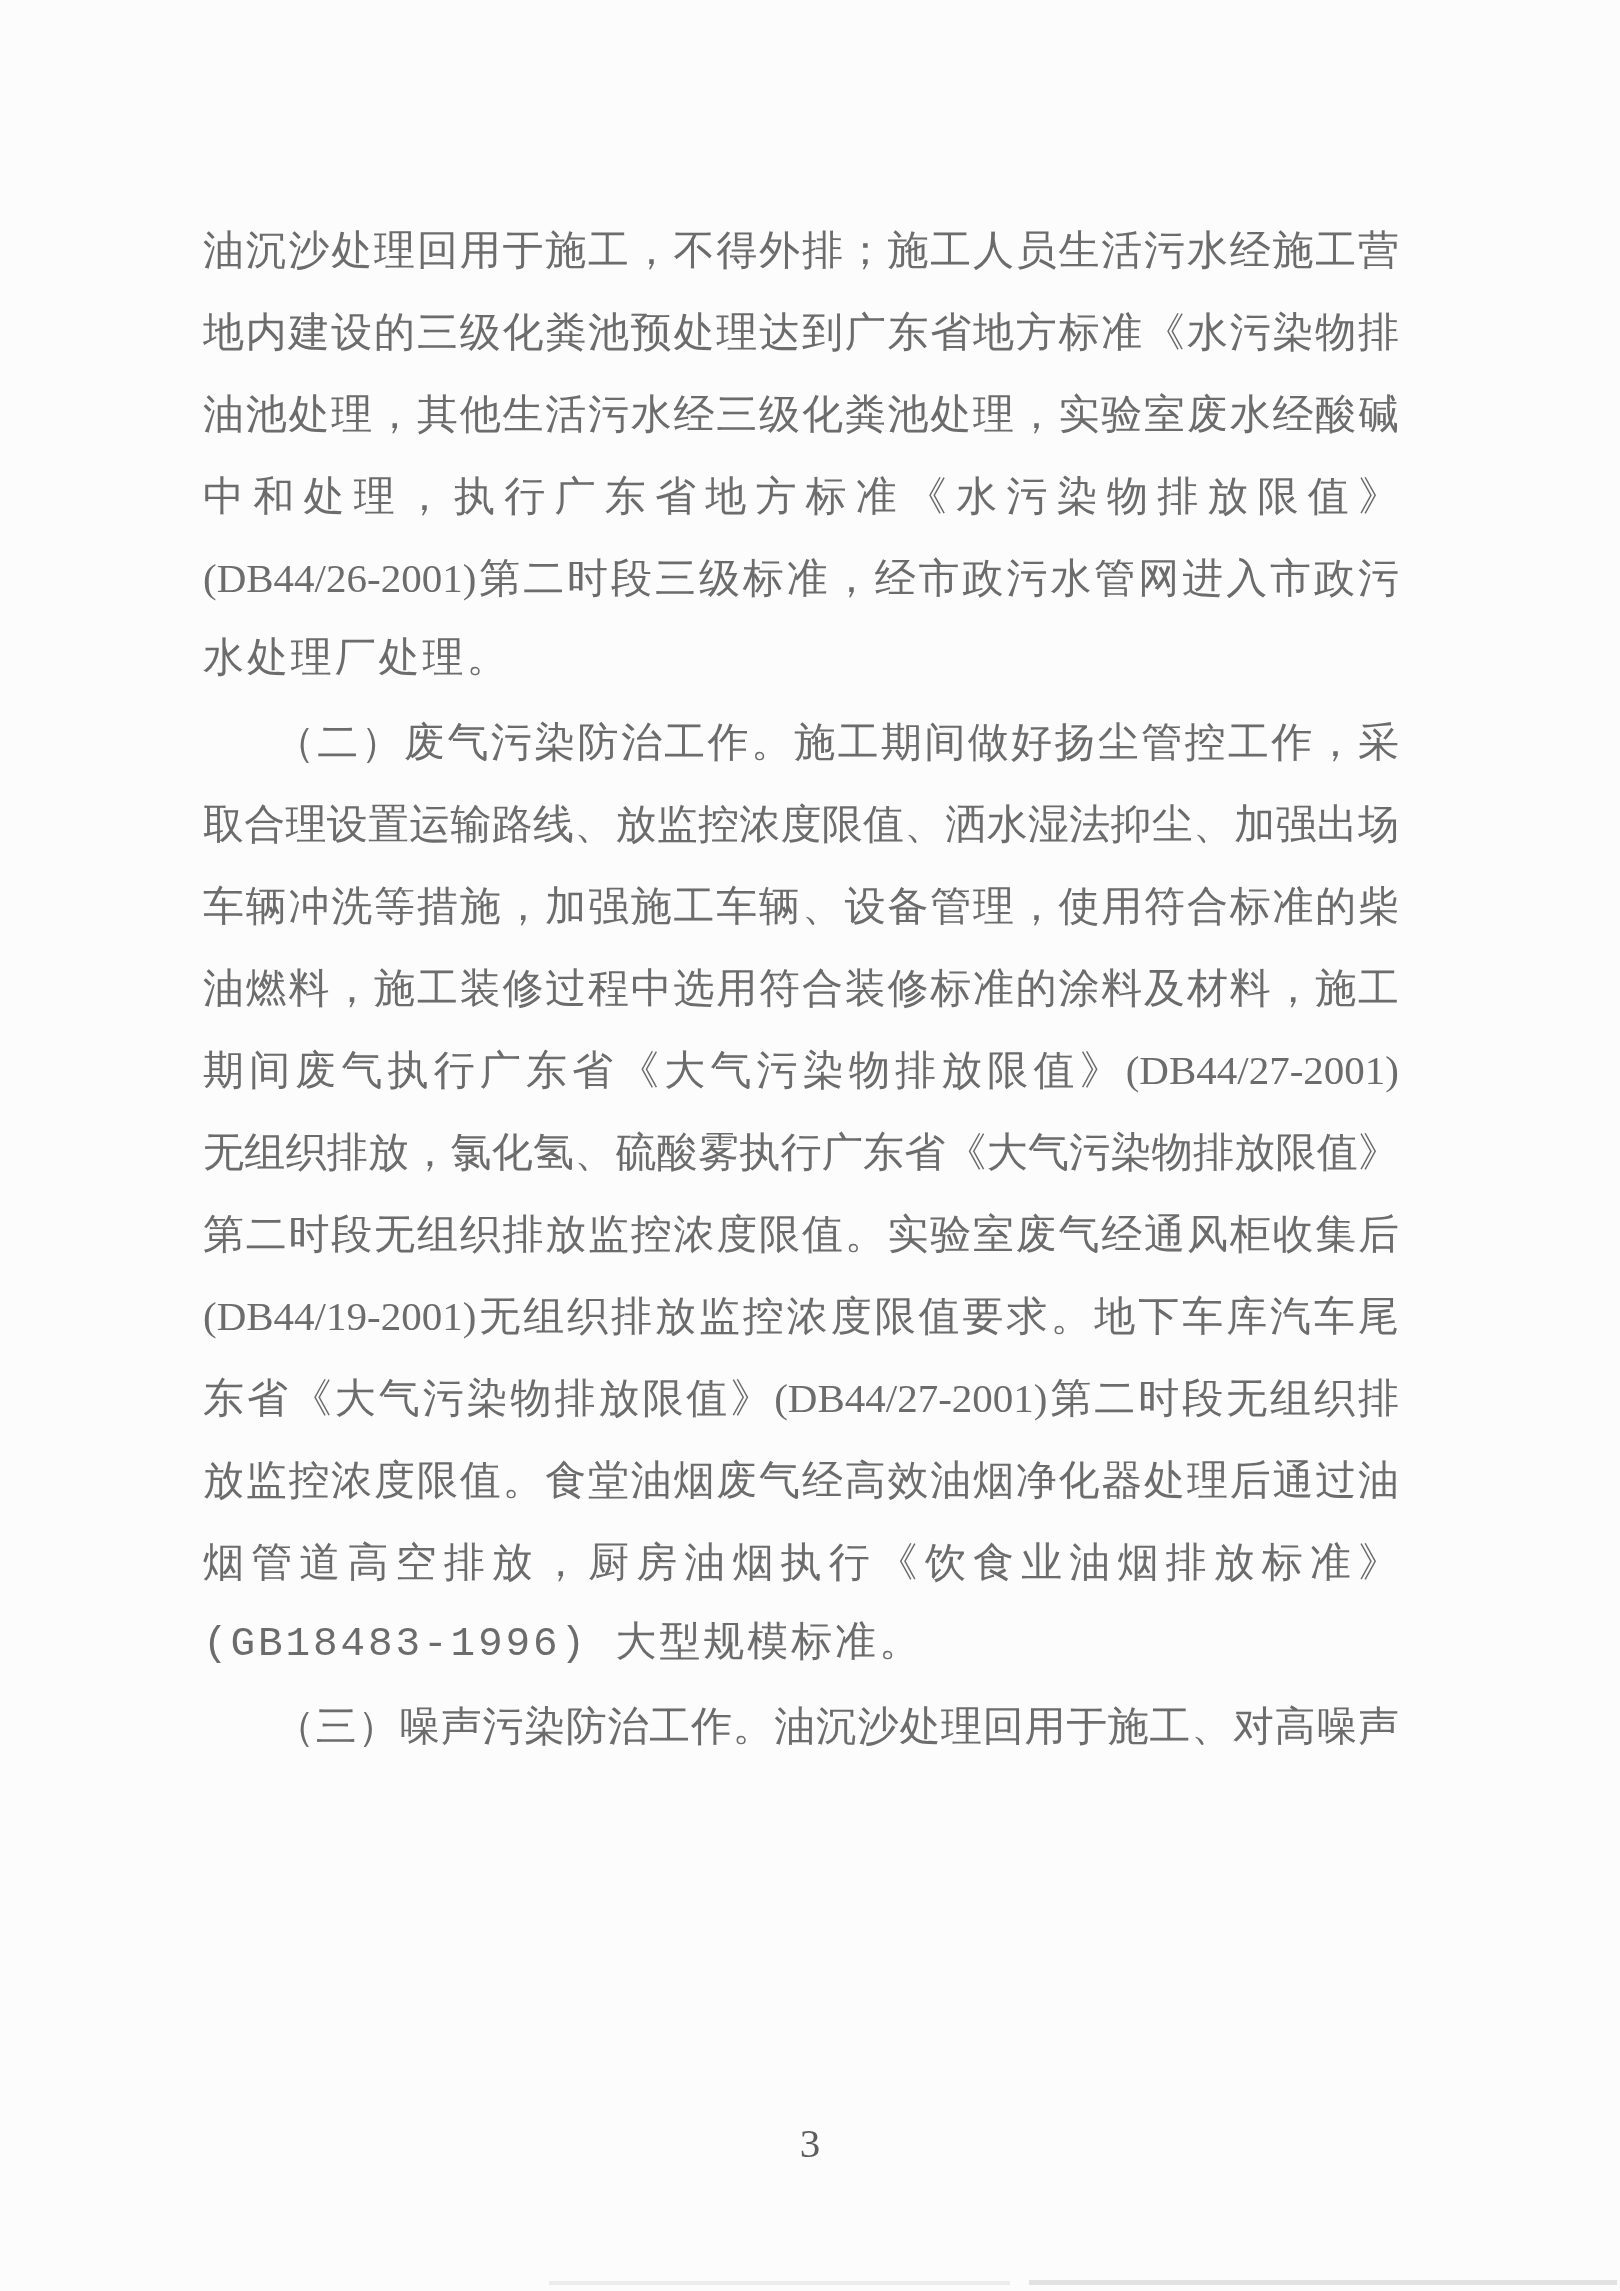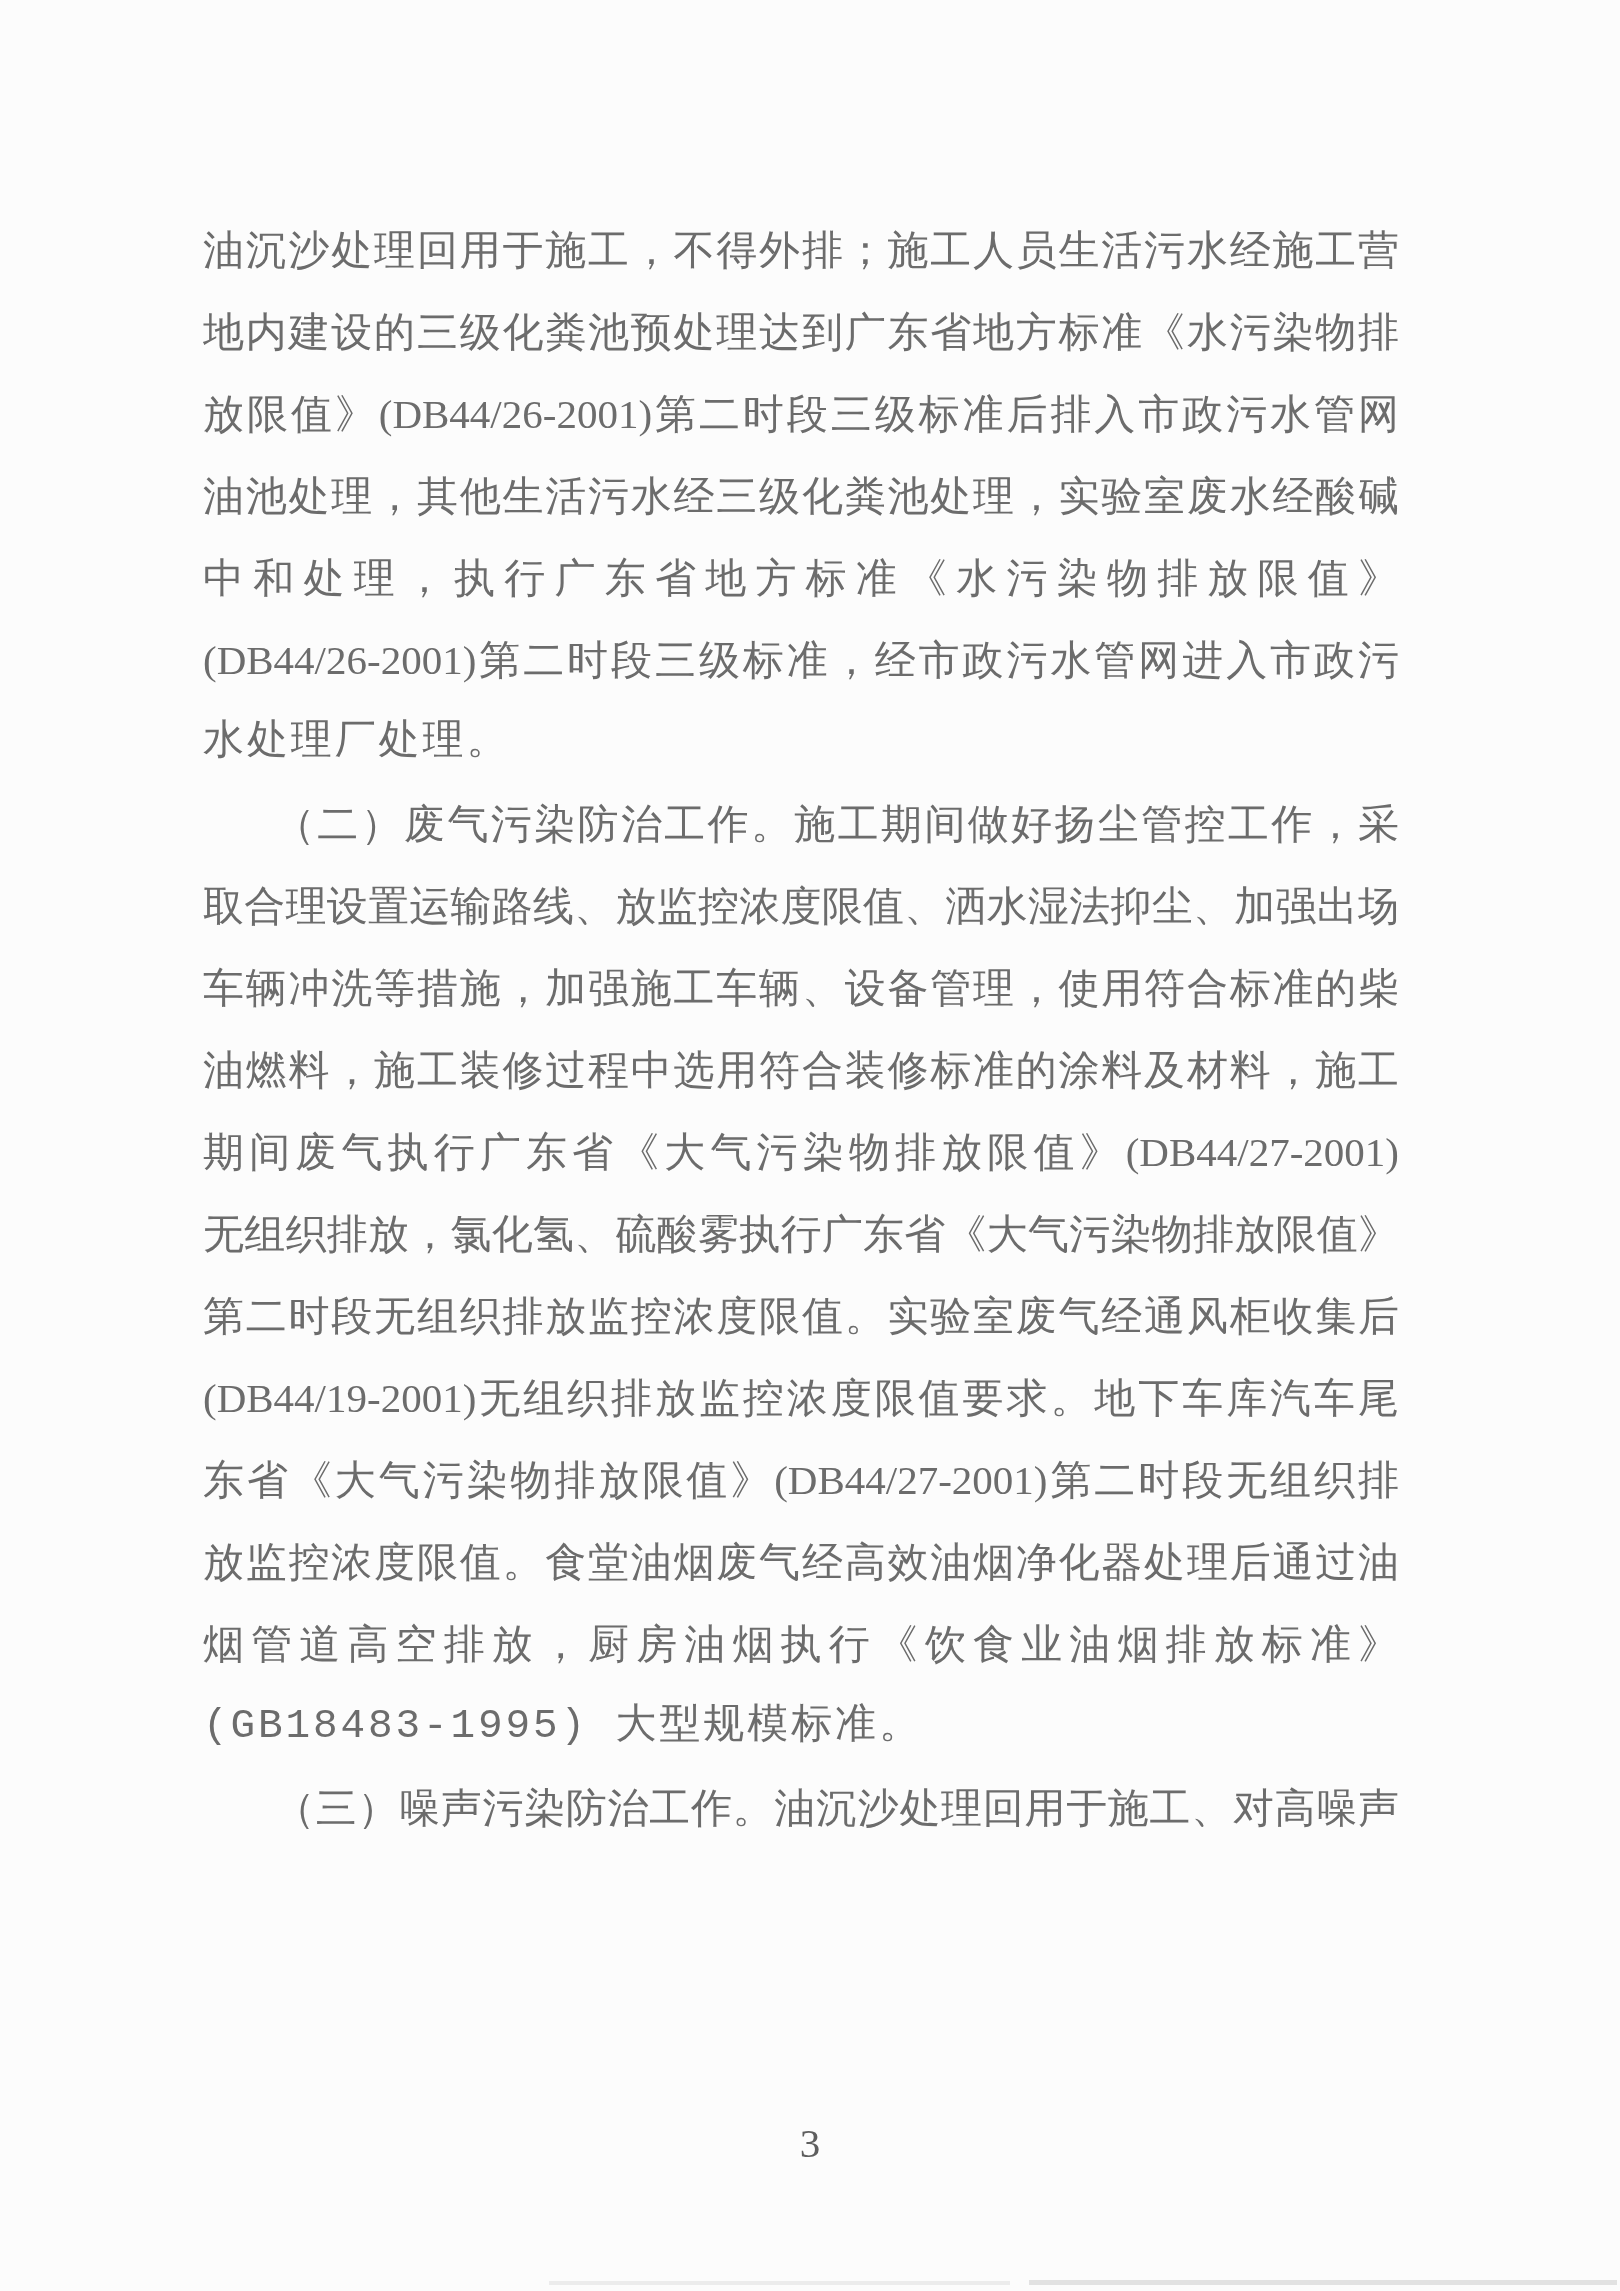--- a/index.html
+++ b/index.html
@@ -70,37 +70,36 @@
   }
 </style>
 </head>
 <body>
 
 <div class="page">
 
   <div class="textblock">
     <div class="ln">油沉沙处理回用于施工，不得外排；施工人员生活污水经施工营</div>
     <div class="ln">地内建设的三级化粪池预处理达到广东省地方标准《水污染物排</div>
-    <div class="ln">放限值》(DB44/26-2001)第二时段三级标准后排入市政污水管网</div>
     <div class="ln">油池处理，其他生活污水经三级化粪池处理，实验室废水经酸碱</div>
     <div class="ln">中和处理，执行广东省地方标准《水污染物排放限值》</div>
     <div class="ln">(DB44/26-2001)第二时段三级标准，经市政污水管网进入市政污</div>
     <div class="ln end">水处理厂处理。</div>
     <div class="ln ind">（二）废气污染防治工作。施工期间做好扬尘管控工作，采</div>
     <div class="ln">取合理设置运输路线、放监控浓度限值、洒水湿法抑尘、加强出场</div>
     <div class="ln">车辆冲洗等措施，加强施工车辆、设备管理，使用符合标准的柴</div>
     <div class="ln">油燃料，施工装修过程中选用符合装修标准的涂料及材料，施工</div>
     <div class="ln">期间废气执行广东省《大气污染物排放限值》(DB44/27-2001)</div>
     <div class="ln">无组织排放，氯化氢、硫酸雾执行广东省《大气污染物排放限值》</div>
     <div class="ln">第二时段无组织排放监控浓度限值。实验室废气经通风柜收集后</div>
     <div class="ln">(DB44/19-2001)无组织排放监控浓度限值要求。地下车库汽车尾</div>
     <div class="ln">东省《大气污染物排放限值》(DB44/27-2001)第二时段无组织排</div>
     <div class="ln">放监控浓度限值。食堂油烟废气经高效油烟净化器处理后通过油</div>
     <div class="ln">烟管道高空排放，厨房油烟执行《饮食业油烟排放标准》</div>
-    <div class="ln end">(GB18483-1995) 大型规模标准。</div>
+    <div class="ln end">(GB18483-1996) 大型规模标准。</div>
     <div class="ln ind">（三）噪声污染防治工作。油沉沙处理回用于施工、对高噪声</div>
   </div>
 
   <div class="pagenum">3</div>
 
   <div class="scanline-a"></div>
   <div class="scanline-b"></div>
 
 </div>
 

